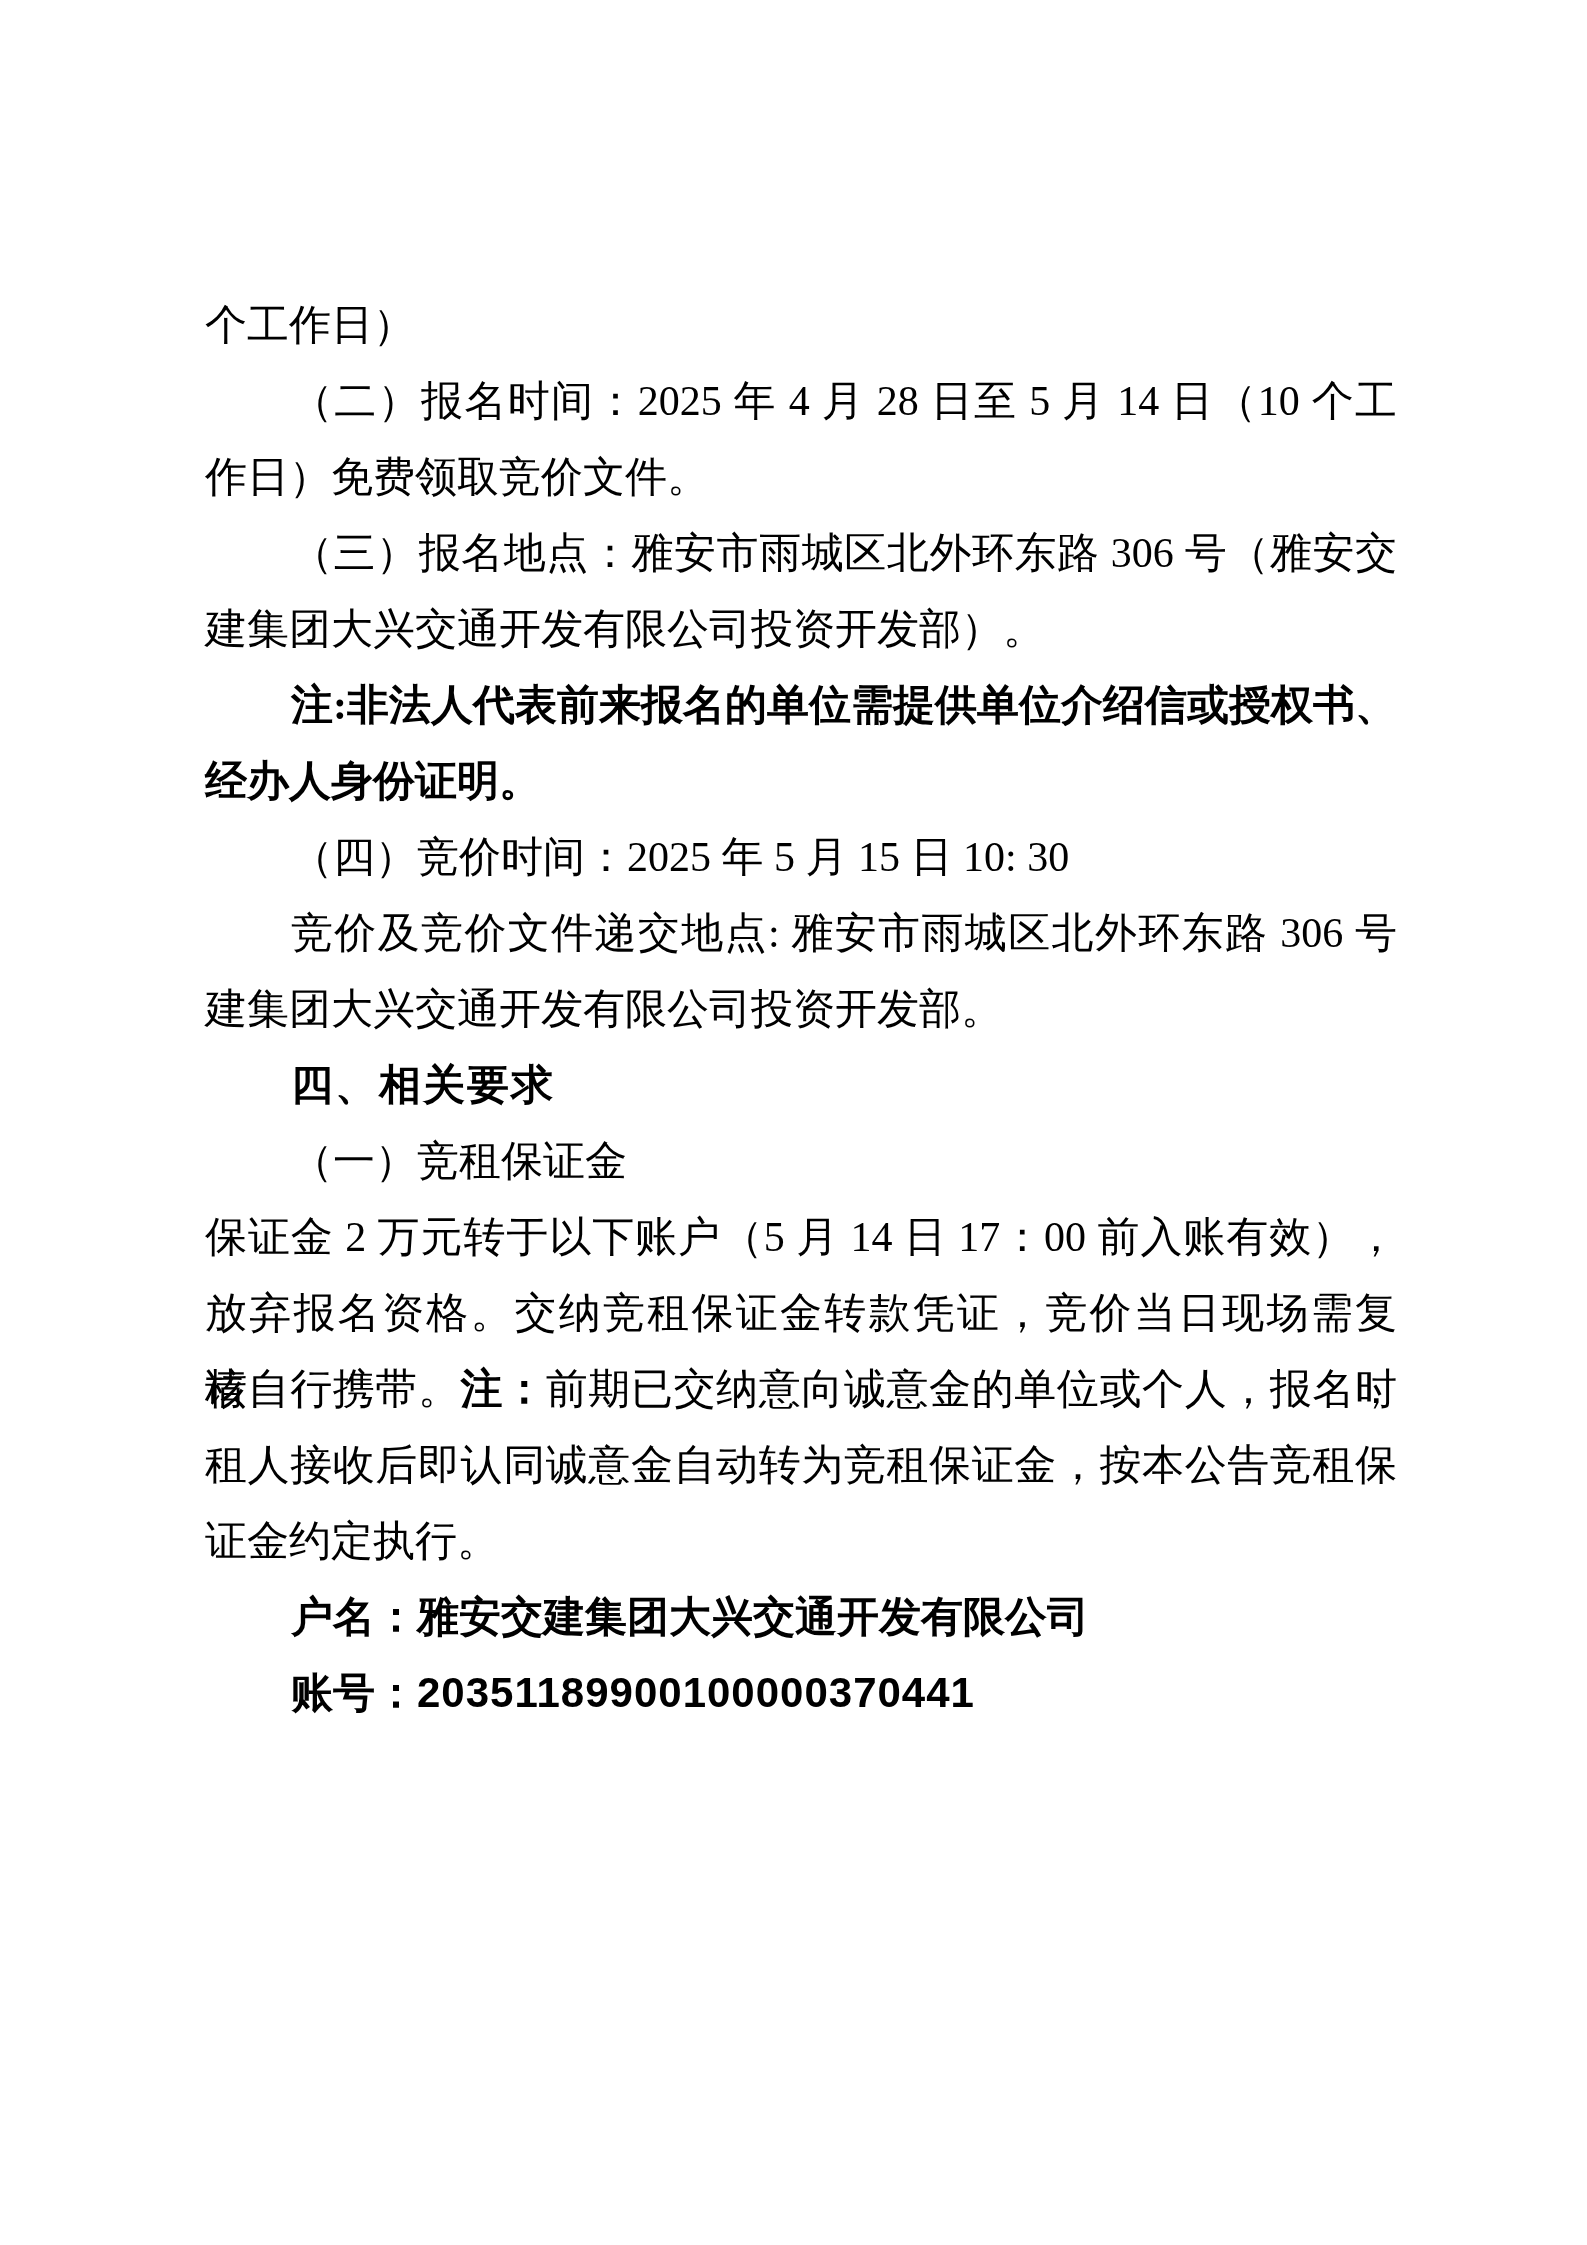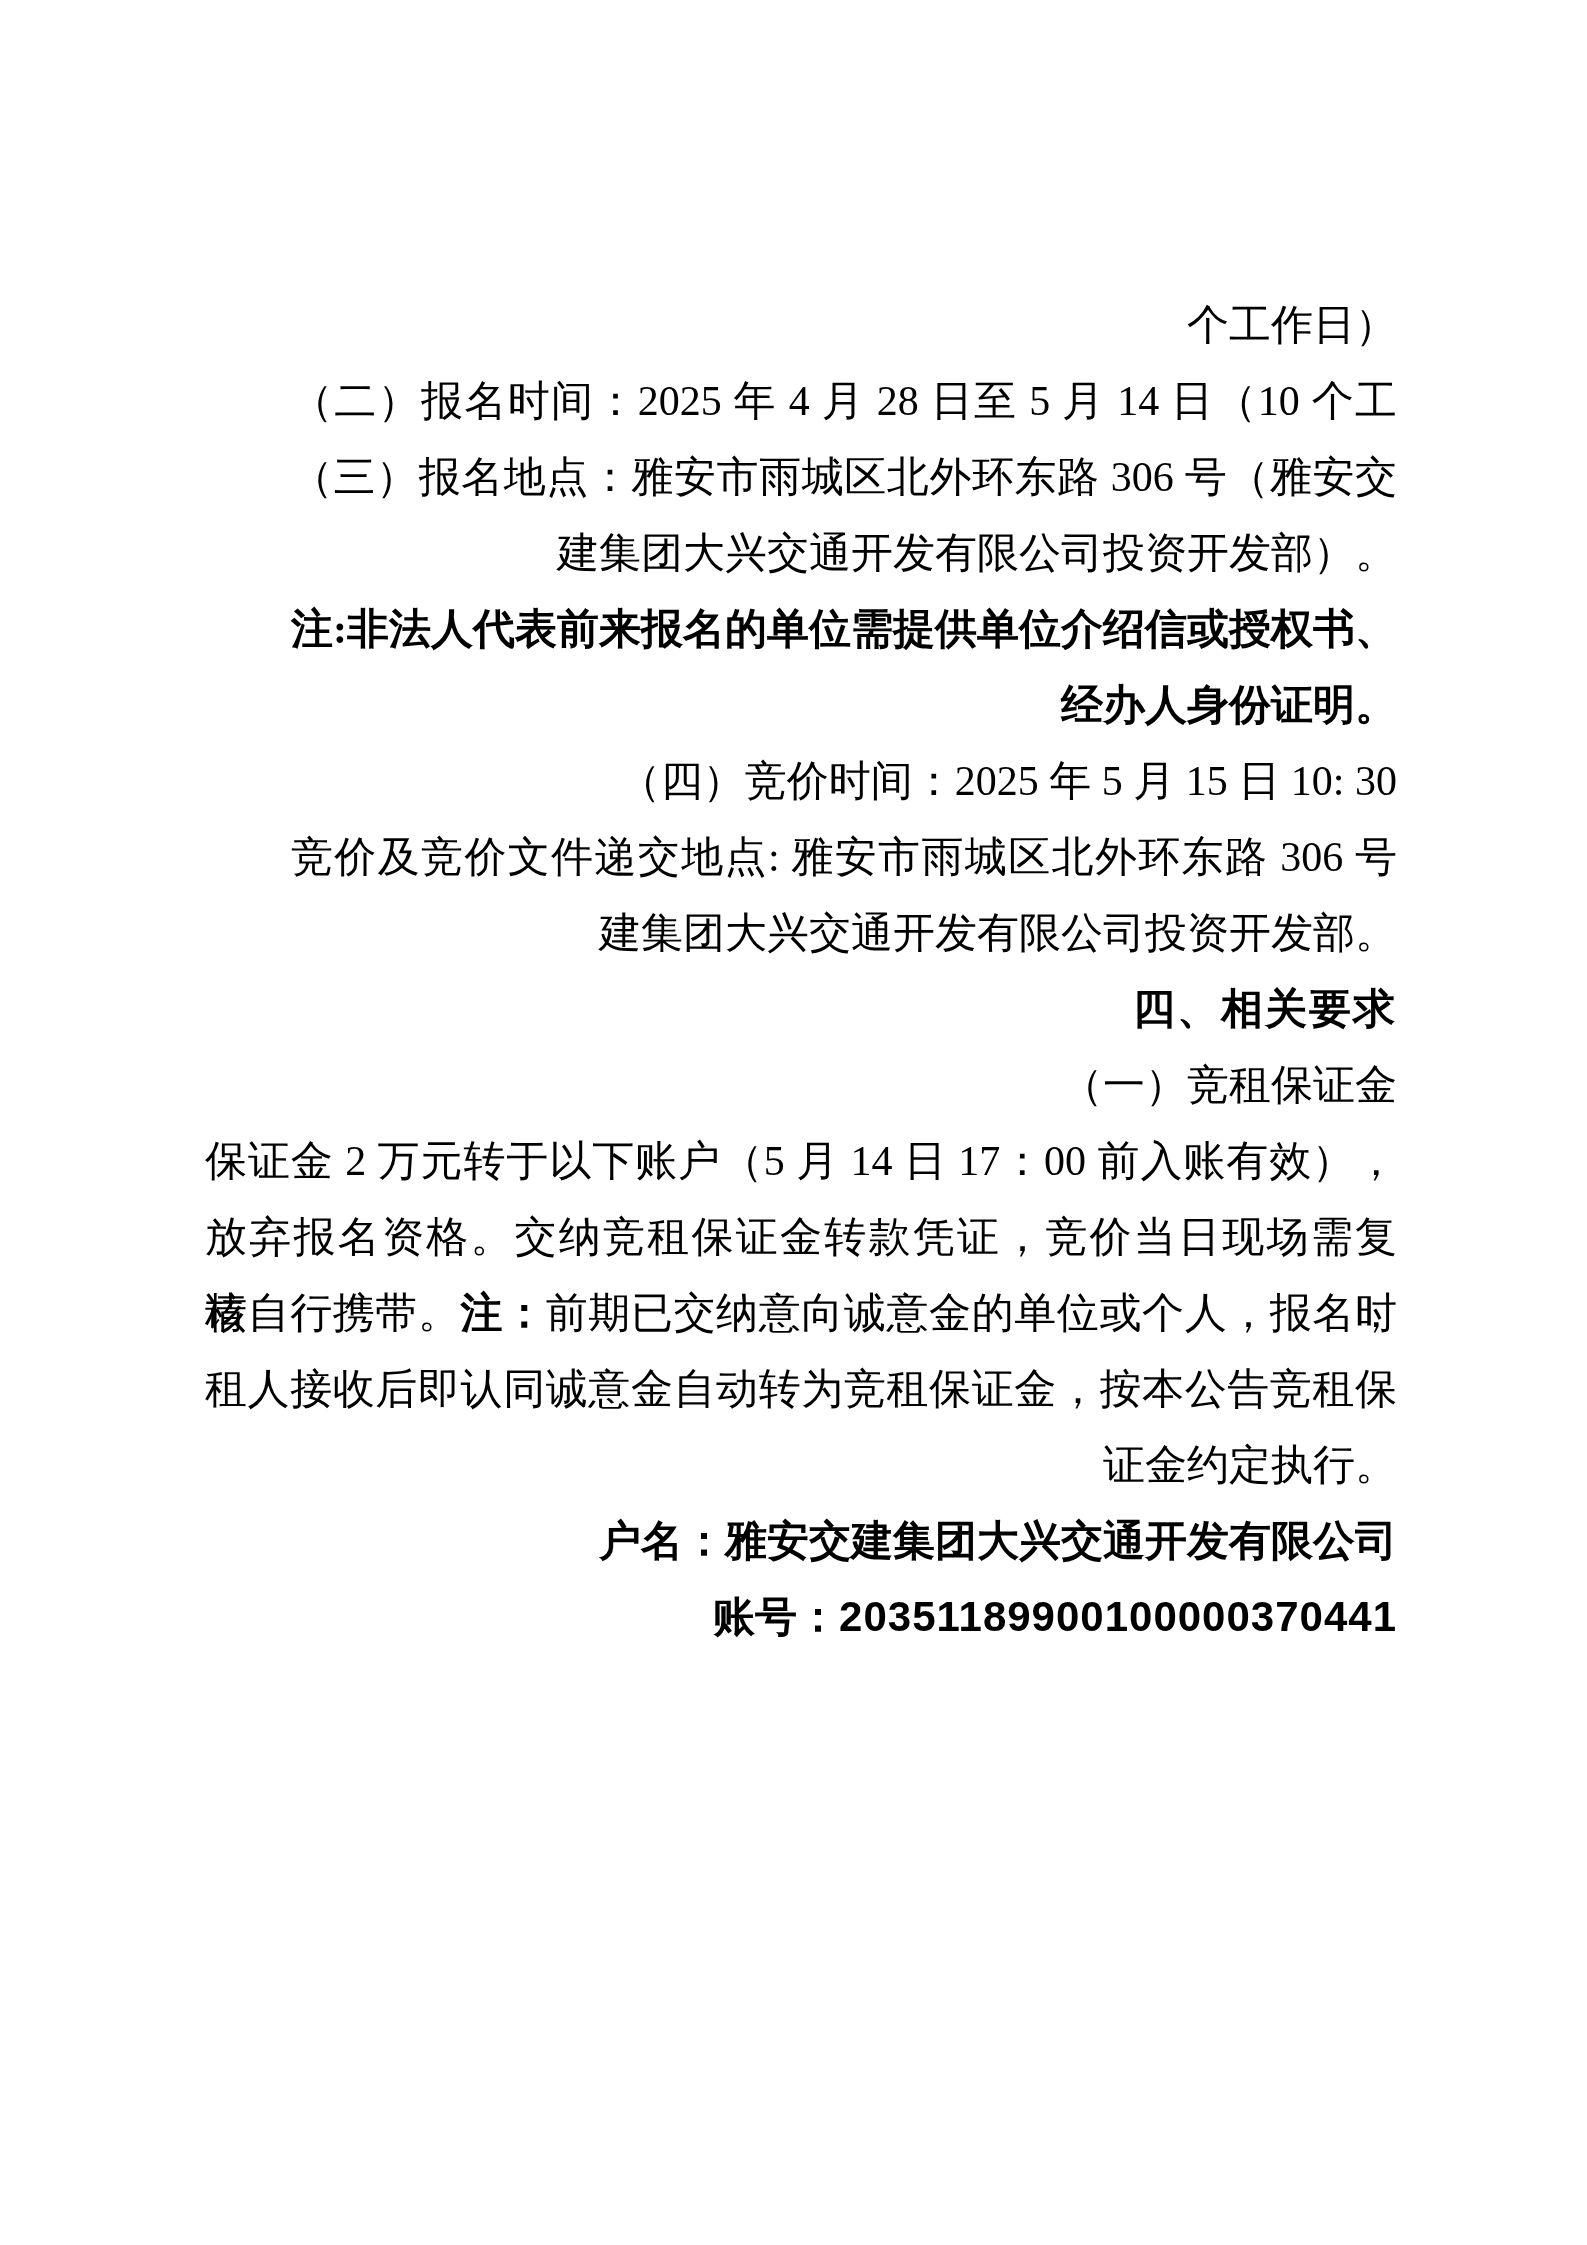--- a/index.html
+++ b/index.html
@@ -19,21 +19,20 @@
     left: 205px;
     width: 1192px;
   }
   .line {
     height: 76px;
     line-height: 76px;
     font-family: "Liberation Serif", "DejaVu Serif", serif;
     font-size: 42px;
     color: #000000;
     white-space: nowrap;
-    text-align: right;
   }
   .line.justify {
     white-space: normal;
     text-align: justify;
     text-align-last: justify;
     text-justify: inter-character;
   }
   .line.indent {
     text-indent: 86px;
   }
@@ -56,20 +55,21 @@
     font-weight: 700;
     letter-spacing: 1px;
   }
 </style>
 </head>
 <body>
 
 <div class="doc">
     <div class="line body">个工作日）</div>
     <div class="line body indent justify">（二）报名时间：2025 年 4 月 28 日至 5 月 14 日（10 个工</div>
+    <div class="line body">作日）免费领取竞价文件。</div>
     <div class="line body indent justify">（三）报名地点：雅安市雨城区北外环东路 306 号（雅安交</div>
     <div class="line body">建集团大兴交通开发有限公司投资开发部）。</div>
     <div class="line bold indent justify">注:非法人代表前来报名的单位需提供单位介绍信或授权书、</div>
     <div class="line bold">经办人身份证明。</div>
     <div class="line body indent">（四）竞价时间：2025 年 5 月 15 日 10: 30</div>
     <div class="line body indent justify">竞价及竞价文件递交地点: 雅安市雨城区北外环东路 306 号</div>
     <div class="line body">建集团大兴交通开发有限公司投资开发部。</div>
     <div class="line heading indent">四、相关要求</div>
     <div class="line body indent">（一）竞租保证金</div>
     <div class="line body justify">保证金 2 万元转于以下账户（5 月 14 日 17：00 前入账有效），</div>

